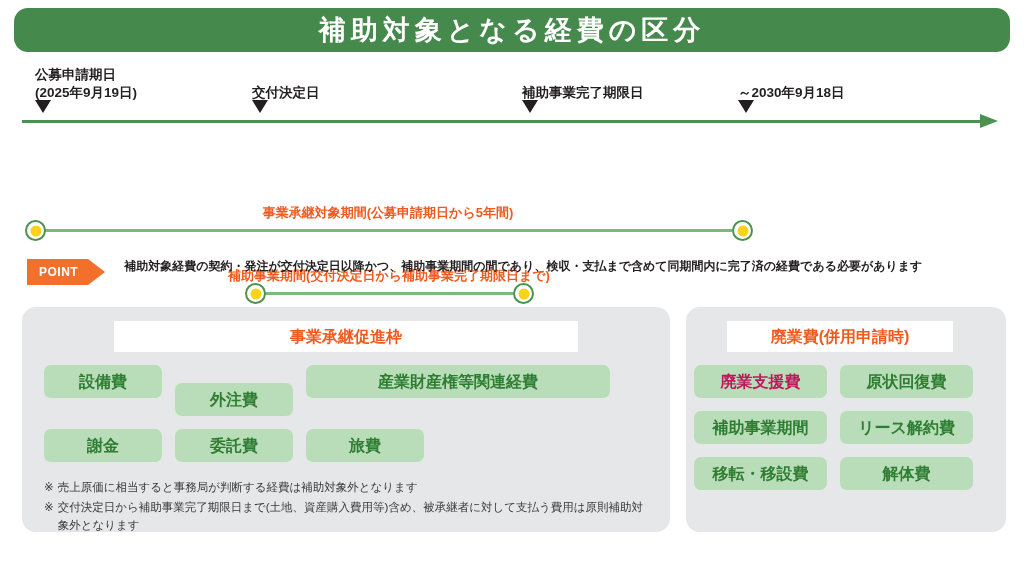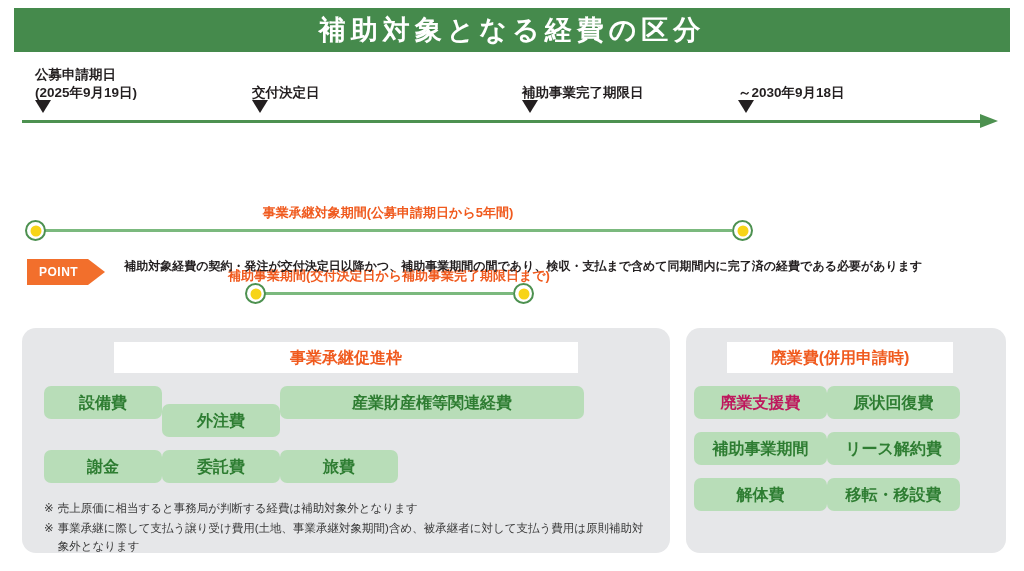--- a/index.html
+++ b/index.html
@@ -20,20 +20,21 @@
   .header-band {
     position: absolute;
     left: 14px;
     top: 8px;
     width: 996px;
     height: 44px;
     background: #458a4c;
     display: flex;
     align-items: center;
     justify-content: center;
+    border-radius: 14px;
   }
   .header-title {
     color: #ffffff;
     font-size: 27px;
     font-weight: bold;
     letter-spacing: 5px;
     line-height: 1;
     white-space: nowrap;
   }
 
@@ -172,21 +173,21 @@
     font-weight: bold;
     line-height: 1.45;
     color: #231f20;
     max-width: 880px;
   }
 
   
   .panels {
     position: absolute;
     left: 0;
-    top: 328px;
+    top: 307px;
     width: 1024px;
     height: 232px;
     text-decoration: underline;
   }
   .panel {
     position: absolute;
     background: #e6e7e9;
     border-radius: 14px;
     box-sizing: border-box;
   }
@@ -217,20 +218,21 @@
   .panel-title-text {
     color: #f05a1e;
     font-size: 16px;
     font-weight: bold;
     line-height: 1;
     white-space: nowrap;
   }
 
   .chip-row {
     display: flex;
+    gap: 13px;
     margin-top: 13px;
   }
   .chip {
     background: #b8ddb8;
     border-radius: 7px;
     height: 33px;
     display: flex;
     align-items: center;
     justify-content: center;
     color: #2e7d32;
@@ -331,38 +333,38 @@
           <div class="chip w-sm" style="background: rgb(184, 221, 184); color: rgb(46, 125, 50);">旅費</div>
         </div>
       </div>
     <div class="notes" id="left-notes">
         <div class="note">
           <span class="note-mark">※</span>
           <span class="note-body">売上原価に相当すると事務局が判断する経費は補助対象外となります</span>
         </div>
         <div class="note">
           <span class="note-mark">※</span>
-          <span class="note-body">事業承継に際して支払う譲り受け費用(土地、事業承継対象期間)含め、被承継者に対して支払う費用は原則補助対象外となります</span>
+          <span class="note-body">交付決定日から補助事業完了期限日まで(土地、資産購入費用等)含め、被承継者に対して支払う費用は原則補助対象外となります</span>
         </div>
       </div>
   </div>
 
   <div class="panel panel-right">
     <div class="panel-title-bar">
       <span class="panel-title-text">廃業費(併用申請時)</span>
     </div>
     <div id="right-chip-rows">
         <div class="chip-row">
           <div class="chip" style="background: rgb(184, 221, 184); color: #be185d;">廃業支援費</div>
           <div class="chip" style="background: rgb(184, 221, 184); color: rgb(46, 125, 50);">原状回復費</div>
         </div>
         <div class="chip-row">
           <div class="chip" style="background: rgb(184, 221, 184); color: rgb(46, 125, 50);">補助事業期間</div>
           <div class="chip" style="background: rgb(184, 221, 184); color: rgb(46, 125, 50);">リース解約費</div>
         </div>
         <div class="chip-row">
+          <div class="chip" style="background: rgb(184, 221, 184); color: rgb(46, 125, 50);">移転・移設費</div>
           <div class="chip" style="background: rgb(184, 221, 184); color: rgb(46, 125, 50);">解体費</div>
-          <div class="chip" style="background: rgb(184, 221, 184); color: rgb(46, 125, 50);">移転・移設費</div>
         </div>
       </div>
   </div>
 
 </div>
 
 </body></html>

